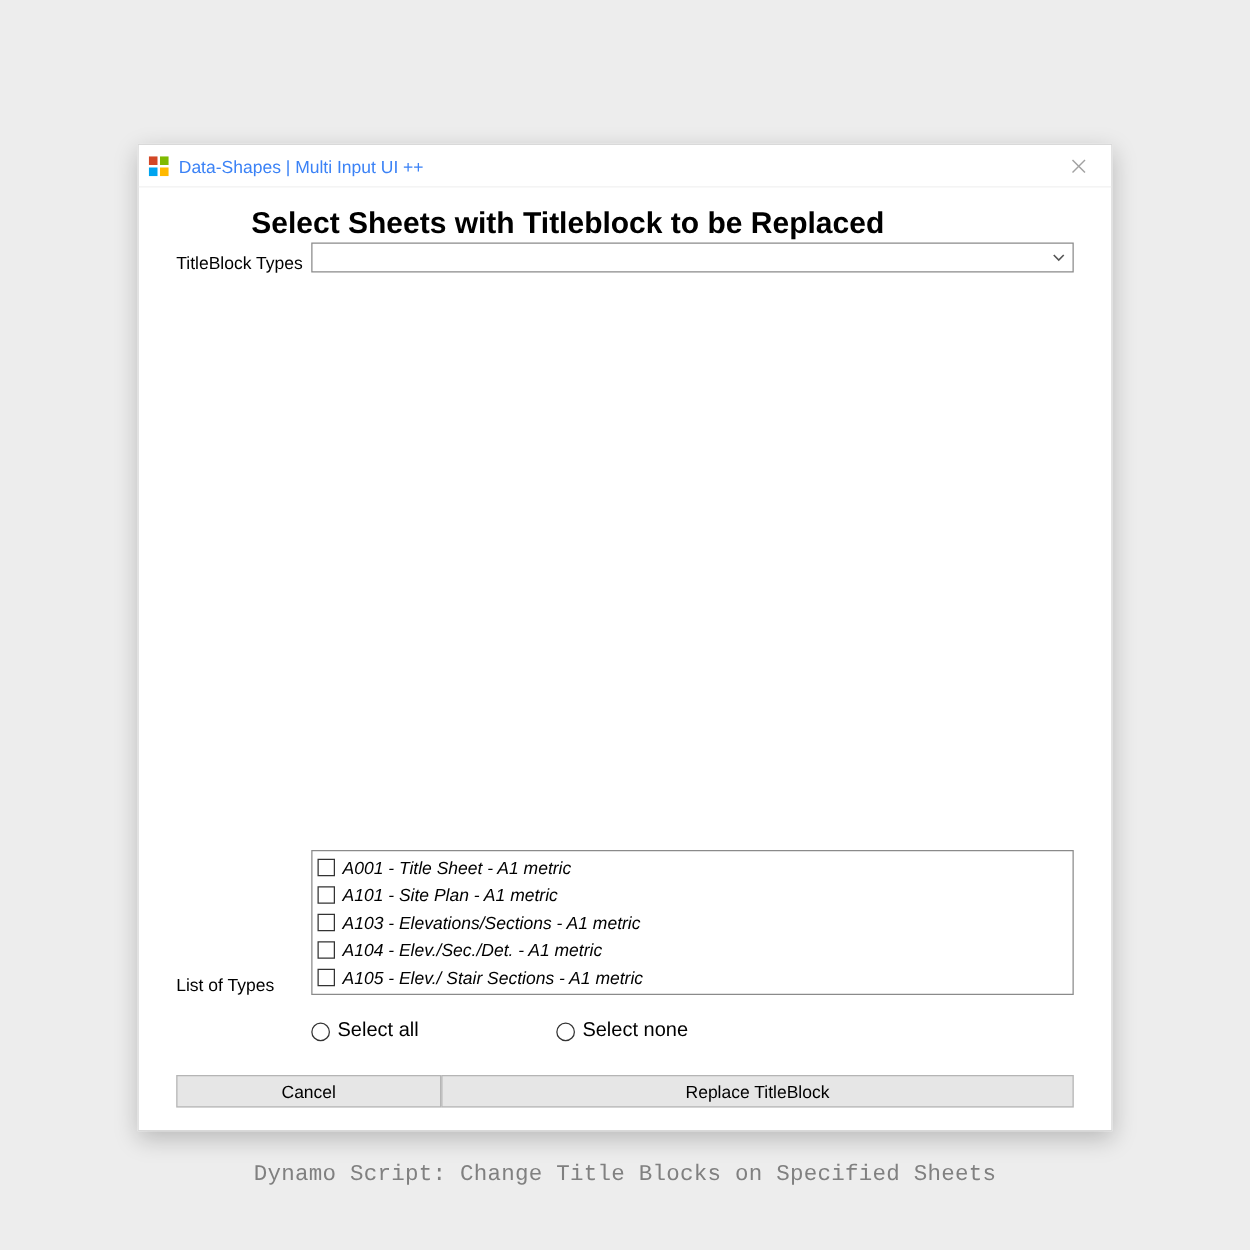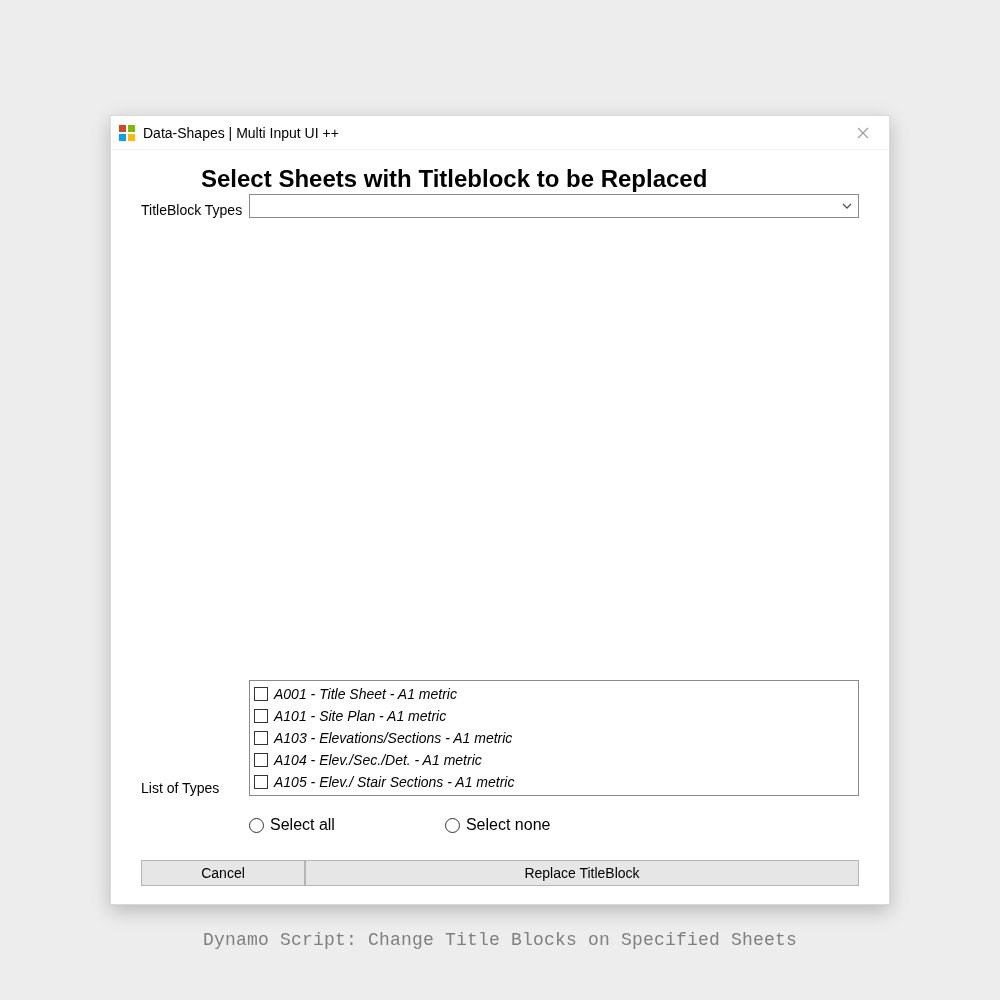--- a/index.html
+++ b/index.html
@@ -31,21 +31,21 @@
     border: 1px solid #d9d9d9;
     box-shadow: 0 6px 18px rgba(0,0,0,0.22);
     display: flex;
     flex-direction: column;
   }
   .titlebar {
     height: 34px;
     display: flex;
     align-items: center;
     padding: 0 6px 0 8px;
-    color: #000000;
+    color: #3b82f6;
     font-size: 14px;
     border-bottom: 1px solid #f1f1f1;
   }
   .app-icon {
     width: 16px;
     height: 16px;
     margin-right: 8px;
     flex-shrink: 0;
   }
   .titlebar-text { flex: 1; white-space: nowrap; overflow: hidden; }
@@ -163,21 +163,21 @@
     height: 26px;
     background: #e6e6e6;
     border: 1px solid #b5b5b5;
     display: flex;
     align-items: center;
     justify-content: center;
     font-size: 14px;
     color: #000;
     cursor: default;
   }
-  .btn.cancel { width: 164px; margin-left: 0; }
+  .btn.cancel { width: 212px; margin-left: 0; }
   .btn.primary { flex: 1; margin-left: 0; }
 
   .caption {
     position: absolute;
     top: 930px;
     left: 0;
     width: 1000px;
     text-align: center;
     font-family: Liberation Mono, monospace;
     font-size: 18px;

